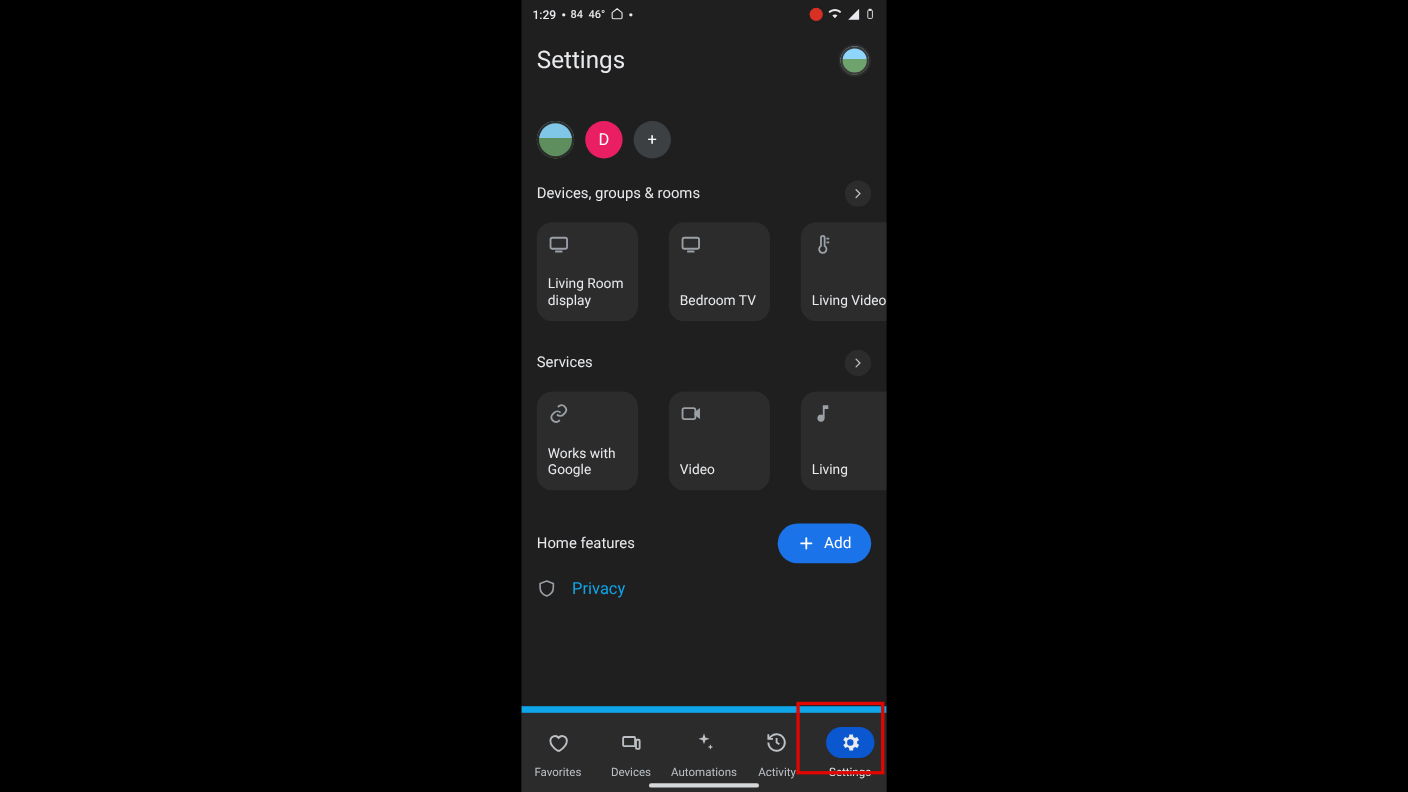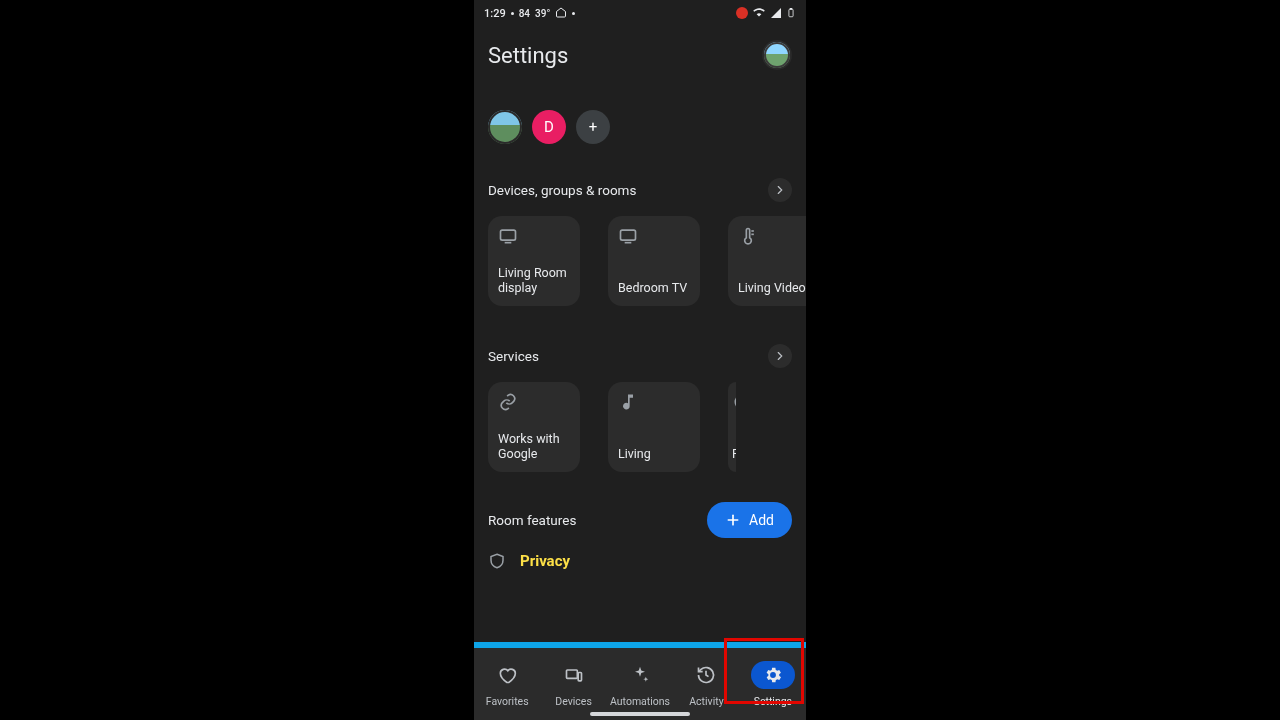--- a/index.html
+++ b/index.html
@@ -31,42 +31,42 @@
   .sub { margin-top:4px; font-size:13px; color:#9aa0a6; }
 
   
   .members { display:flex; gap:10px; margin-top:22px; padding:0 14px; }
   .members .av { width:34px; height:34px; border-radius:50%; display:flex; align-items:center; justify-content:center; font-size:15px; color:#fff; }
   .av-scene { background: linear-gradient(180deg,#7fc6e7 0 45%, #5e8e5e 45% 100%); box-shadow: inset 0 0 0 2px #2a2a2a; }
   .av-d { background:#e91e63; }
   .av-plus { background:#3c4043; color:#bdc1c6; font-size:18px; line-height:1; }
 
   
-  .sec-head { display:flex; align-items:center; justify-content:space-between; padding: 0 14px; margin-top:34px; font-size:13.5px; color:#e8eaed; }
-  .sec-head.tight { margin-top:38px;gap:40px; }
+  .sec-head { display:flex; align-items:center; justify-content:space-between; padding: 0 14px; margin-top:20px; font-size:13.5px; color:#e8eaed; }
+  .sec-head.tight { margin-top:26px;gap:40px; }
   .sec-head .chev-btn { background: rgba(255,255,255,0.06); }
 
   
   .scroller { display:flex; gap:28px; padding: 14px 0 0 14px; overflow: hidden; }
   .card { width: 92px; height: 90px; flex: 0 0 92px; background:#2c2c2c; border-radius:14px; padding:10px; display:flex; flex-direction:column; justify-content:space-between; }
   .card .icon { width:20px; height:20px; color:#9aa0a6; }
   .card .icon svg { width:20px; height:20px; display:block; }
   .card .label { font-size:12.5px; color:#e8eaed; line-height:1.25; }
   .card.peek { flex:0 0 8px; width:8px; padding:10px 0 10px 4px; border-top-right-radius:0; border-bottom-right-radius:0; }
   .card.peek .icon { width:4px; overflow:hidden; }
   .card.peek .label { width:4px; overflow:hidden; white-space:nowrap; }
 
   
   .feat-row { display:flex; align-items:center; justify-content:space-between; padding:0 14px; margin-top:30px; }
   .feat-row .ht { font-size:13.5px; color:#e8eaed; }
   .fab { display:flex; align-items:center; gap:8px; background:#1a73e8; color:#fff; border-radius:22px; padding:10px 18px; font-size:14px; }
   .fab svg { width:16px; height:16px; display:block; }
 
   
-  .priv-row { display:flex; align-items:center; gap:14px; padding: 14px 14px 0; color:#fde047; font-size:15px;font-weight:bold; }
+  .priv-row { display:flex; align-items:center; gap:14px; padding: 14px 14px 0; color:#0ea5e9; font-size:15px; }
   .priv-icon { width:18px; height:18px; color:#9aa0a6; }
   .priv-icon svg { display:block; }
 
   
   .bottomnav { position:absolute; left:0; right:0; bottom:0; height:78px; background:#2b2b2b; display:flex; border-top:6px solid #0ea5e9; }
   .navitem { flex:1; display:flex; flex-direction:column; align-items:center; justify-content:center; gap:6px; font-size:10.5px; color:#bdc1c6; }
   .navitem .pill { width:44px; height:28px; border-radius:14px; display:flex; align-items:center; justify-content:center; }
   .navitem.active .pill { background:#0b57d0; }
   .navitem.active { color:#e8eaed; }
   .navitem svg { width:20px; height:20px; display:block; }
@@ -79,21 +79,21 @@
 <body>
 
 <div class="stage">
   <div class="phone">
 
     <div class="statusbar">
       <div class="sb-left">
         <span>1:29</span>
         <span class="sb-dot"></span>
         <span style="font-size:10px;">84</span>
-        <span style="font-size:10px;">39°</span>
+        <span style="font-size:10px;">46°</span>
         <span>
           <svg viewBox="0 0 24 24" width="12" height="12" fill="none" stroke="#e8eaed" stroke-width="2">
               <path d="M3 11l9-7 9 7v9a2 2 0 0 1-2 2H5a2 2 0 0 1-2-2z"></path>
             </svg>
         </span>
         <span class="sb-dot"></span>
       </div>
       <div class="sb-right">
         <span class="sb-red"></span>
         <span class="sb-wifi">
@@ -193,38 +193,47 @@
         <div class="icon">
           <svg viewBox="0 0 24 24" fill="none" stroke="#9aa0a6" stroke-width="2">
               <path d="M10 13a5 5 0 0 0 7 0l2-2a5 5 0 0 0-7-7l-1 1"></path>
               <path d="M14 11a5 5 0 0 0-7 0l-2 2a5 5 0 0 0 7 7l1-1"></path>
             </svg>
         </div>
         <div class="label">Works with Google</div>
       </div>
       <div class="card">
         <div class="icon">
+          <svg viewBox="0 0 24 24" fill="none" stroke="#9aa0a6" stroke-width="2">
+              <rect x="3" y="6" width="14" height="12" rx="2"></rect>
+              <polygon points="21 8 21 16 17 13 17 11 21 8" fill="#9aa0a6"></polygon>
+            </svg>
+        </div>
+        <div class="label">Video</div>
+      </div>
+      <div class="card">
+        <div class="icon">
           <svg viewBox="0 0 24 24" fill="#9aa0a6">
               <path d="M12 3v10.55A4 4 0 1 0 14 17V7h4V3h-6z"></path>
             </svg>
         </div>
         <div class="label">Living</div>
       </div>
       <div class="card peek">
         <div class="icon">
           <svg viewBox="0 0 24 24" fill="none" stroke="#9aa0a6" stroke-width="2">
               <circle cx="12" cy="12" r="8"></circle>
             </svg>
         </div>
         <div class="label">R</div>
       </div>
     </div>
 
     <div class="feat-row">
-      <span class="ht">Room features</span>
+      <span class="ht">Home features</span>
       <div class="fab">
         <svg viewBox="0 0 24 24" fill="none" stroke="#fff" stroke-width="2.5" stroke-linecap="round">
             <line x1="12" y1="5" x2="12" y2="19"></line>
             <line x1="5" y1="12" x2="19" y2="12"></line>
           </svg>
         <span>Add</span>
       </div>
     </div>
 
     <div class="priv-row">

